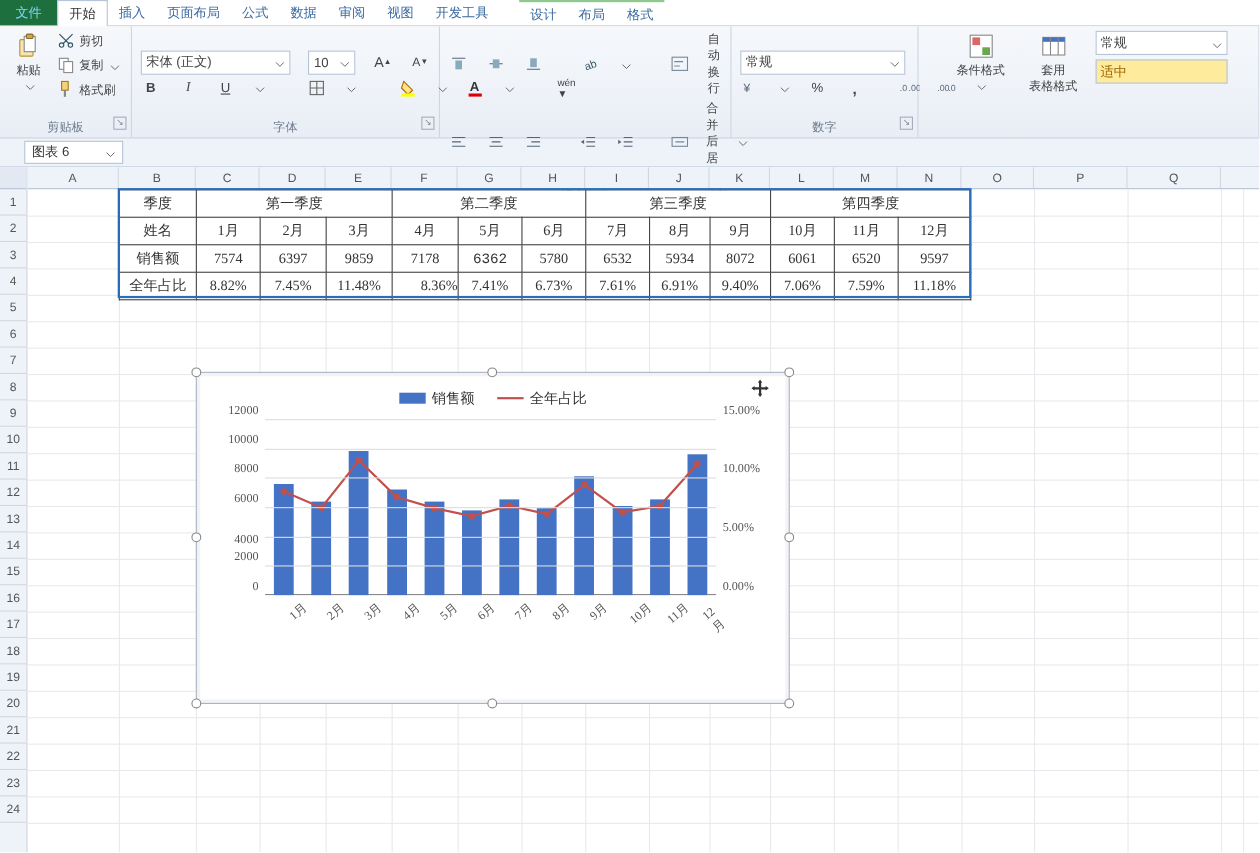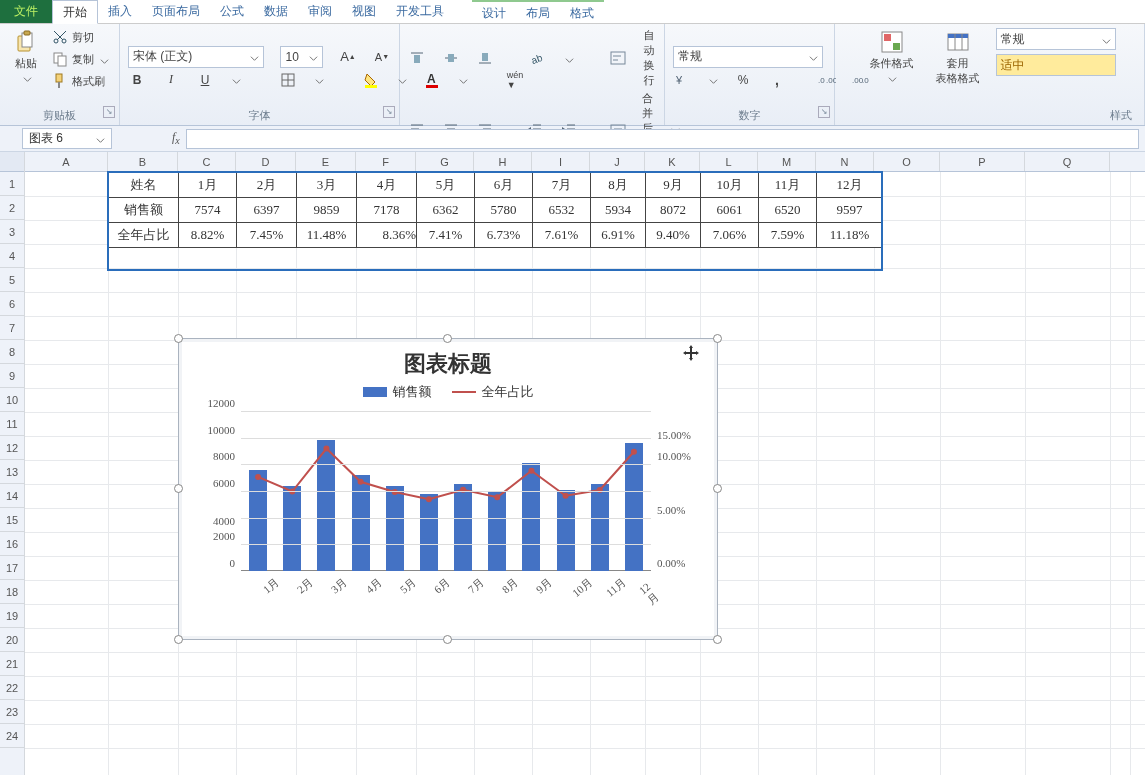--- a/index.html
+++ b/index.html
@@ -1,19 +1,19 @@
 <!DOCTYPE html>
 <html><head>
 <meta charset="utf-8">
 <style>
   * { box-sizing:border-box; margin:0; padding:0; }
   body { font-family:"Microsoft YaHei","SimSun",Arial,sans-serif; font-size:12px; background:#fff; color:#333; overflow:hidden; width:1145px; height:775px; }
   .ribbon-tabs { display:flex; align-items:stretch; height:24px; background:#fff; font-size:12px; border-bottom:1px solid #ccc; }
   .ribbon-tab { padding:3px 10px; color:#3b6aa0; cursor:default; }
-  .ribbon-tab.file { background:#1e6f3e; color:#bef264; padding:3px 14px; }
+  .ribbon-tab.file { background:#1e6f3e; color:#7dd3fc; padding:3px 14px; }
   .ribbon-tab.active { background:#fff; border:1px solid #b6c4d8; border-bottom:1px solid #fff; margin-bottom:-1px; color:#333; }
   .ribbon-tab.contextual { color:#3b6aa0; }
   .ctx-wrap { border-top:2px solid #8fc98f; }
   .ribbon { display:flex; background:linear-gradient(#f6f8fb,#e9eef6); border-bottom:1px solid #b6c4d8; height:102px; font-size:12px; color:#444; }
   .group { display:flex; flex-direction:column; border-right:1px solid #ccd6e4; padding:4px 8px 2px; }
   .group-row { display:flex; align-items:center; gap:16px; }
   .group-body { flex:1; display:flex; flex-direction:column; gap:3px; justify-content:center; }
   .group-label { text-align:center; font-size:11px; color:#6b7b8c; padding-top:2px; position:relative; }
   .group-label .launcher { position:absolute; right:-4px; top:0; width:12px; height:12px; border:1px solid #aab; font-size:8px; line-height:10px; text-align:center; color:#789; }
   .vbtn { display:flex; flex-direction:column; align-items:center; gap:2px; padding:2px 6px; }
@@ -353,35 +353,29 @@
             <span>常规</span>
             <span class="dd" style="margin-left:auto"><svg viewBox="0 0 10 10">
                 <path d="M1 3l4 4 4-4" fill="none" stroke="#666"></path>
               </svg></span>
           </div>
         <div class="combo" style="width:120px;background:#ffeb9c;color:#9c6500">
             <span>适中</span>
           </div>
       </div>
     </div>
-    <div class="group-label" style="text-align:right;padding-right:4px"><span>样式</span></div>
   </div>
 </div>
 
 <div class="formula-bar">
   <div class="name-box">
     <span>图表 6</span>
     <span class="dd"><svg viewBox="0 0 10 10">
           <path d="M1 3l4 4 4-4" fill="none" stroke="#666"></path>
         </svg></span>
-  </div>
-  <div class="fx-area">
-    <span style="width:50px"></span>
-    <span style="font-style:italic;font-family:serif;color:#555">f<sub>x</sub></span>
-    <div class="fx-input"></div>
   </div>
 </div>
 
 <div class="sheet">
   <div class="row-headers">
     <div class="corner"></div>
     <div id="rowh-host">
         <div class="rowh">1</div>
         <div class="rowh">2</div>
         <div class="rowh">3</div>
@@ -469,20 +463,27 @@
           <div class="hline" style="top: 456px;"></div>
           <div class="hline" style="top: 480px;"></div>
           <div class="hline" style="top: 504px;"></div>
           <div class="hline" style="top: 528px;"></div>
           <div class="hline" style="top: 552px;"></div>
           <div class="hline" style="top: 576px;"></div>
         </div>
 
       <table class="data-table">
         <tbody>
+            <tr>
+          <th style="width:70px">季度</th>
+          <th colspan="3" style="width:178px">第一季度</th>
+          <th colspan="3" style="width:176px">第二季度</th>
+          <th colspan="3" style="width:168px">第三季度</th>
+          <th colspan="3" style="width:182px">第四季度</th>
+        </tr>
         <tr id="row-months">
               <th style="width: 70px;">姓名</th>
               <td style="width: 58px;">1月</td>
               <td style="width: 60px;">2月</td>
               <td style="width: 60px;">3月</td>
               <td style="width: 60px;">4月</td>
               <td style="width: 58px;">5月</td>
               <td style="width: 58px;">6月</td>
               <td style="width: 58px;">7月</td>
               <td style="width: 55px;">8月</td>
@@ -490,21 +491,21 @@
               <td style="width: 58px;">10月</td>
               <td style="width: 58px;">11月</td>
               <td style="width: 66px;">12月</td>
             </tr>
         <tr id="row-sales">
               <th style="width: 70px;">销售额</th>
               <td style="width: 58px;">7574</td>
               <td style="width: 60px;">6397</td>
               <td style="width: 60px;">9859</td>
               <td style="width: 60px;">7178</td>
-              <td style="width: 58px;">6362</td>
+              <td style="width: 58px; font-family: Liberation Mono, monospace;">6362</td>
               <td style="width: 58px;">5780</td>
               <td style="width: 58px;">6532</td>
               <td style="width: 55px;">5934</td>
               <td style="width: 55px;">8072</td>
               <td style="width: 58px;">6061</td>
               <td style="width: 58px;">6520</td>
               <td style="width: 66px;">9597</td>
             </tr>
         <tr id="row-ratio">
               <th style="width: 70px;">全年占比</th>
@@ -536,21 +537,20 @@
           <div class="ch" style="left:-5px;bottom:-5px"></div>
             <div class="ch" style="left:50%;bottom:-5px;margin-left:-5px"></div>
             <div class="ch" style="right:-5px;bottom:-5px"></div>
         </div>
         <div class="move-cursor" style="right:18px;top:6px">
           <svg viewBox="0 0 16 16">
               <path d="M8 0l2 3H9v4h4V6l3 2-3 2V9H9v4h1l-2 3-2-3h1V9H3v1L0 8l3-2v1h4V3H6z" fill="#333"></path>
             </svg>
         </div>
         <div class="chart-inner">
-          <div class="chart-title">图表标题</div>
           <div class="chart-legend">
             <div class="leg-item">
                 <span class="leg-sw-bar"></span>
                 <span>销售额</span>
               </div>
             <div class="leg-item">
                 <span class="leg-sw-line"></span>
                 <span>全年占比</span>
               </div>
           </div>
@@ -561,21 +561,21 @@
                 <div style="position: absolute; right: 4px; top: 100.667px; margin-top: 11px;">4000</div>
                 <div style="position: absolute; right: 4px; top: 74px;">6000</div>
                 <div style="position: absolute; right: 4px; top: 47.3333px;">8000</div>
                 <div style="position: absolute; right: 4px; top: 20.6667px;">10000</div>
                 <div style="position: absolute; right: 4px; top: -6px;">12000</div>
               </div>
             <div class="yaxis-r" id="yaxis-r">
                 <div style="position: absolute; left: 4px; top: 154px;">0.00%</div>
                 <div style="position: absolute; left: 4px; top: 100.667px;">5.00%</div>
                 <div style="position: absolute; left: 4px; top: 47.3333px;">10.00%</div>
-                <div style="position: absolute; left: 4px; top: -6px; margin-top: 32px;">15.00%</div>
+                <div style="position: absolute; left: 4px; top: -6px;">15.00%</div>
               </div>
             <div class="axis-line"></div>
             <div class="bars" id="bars">
                 <div class="bar" style="left: 8.08333px; height: 100.987px;"></div>
                 <div class="bar" style="left: 42.25px; height: 85.2933px;"></div>
                 <div class="bar" style="left: 76.4167px; height: 131.453px;"></div>
                 <div class="bar" style="left: 110.583px; height: 95.7067px;"></div>
                 <div class="bar" style="left: 144.75px; height: 84.8267px;"></div>
                 <div class="bar" style="left: 178.917px; height: 77.0667px;"></div>
                 <div class="bar" style="left: 213.083px; height: 87.0933px;"></div>

